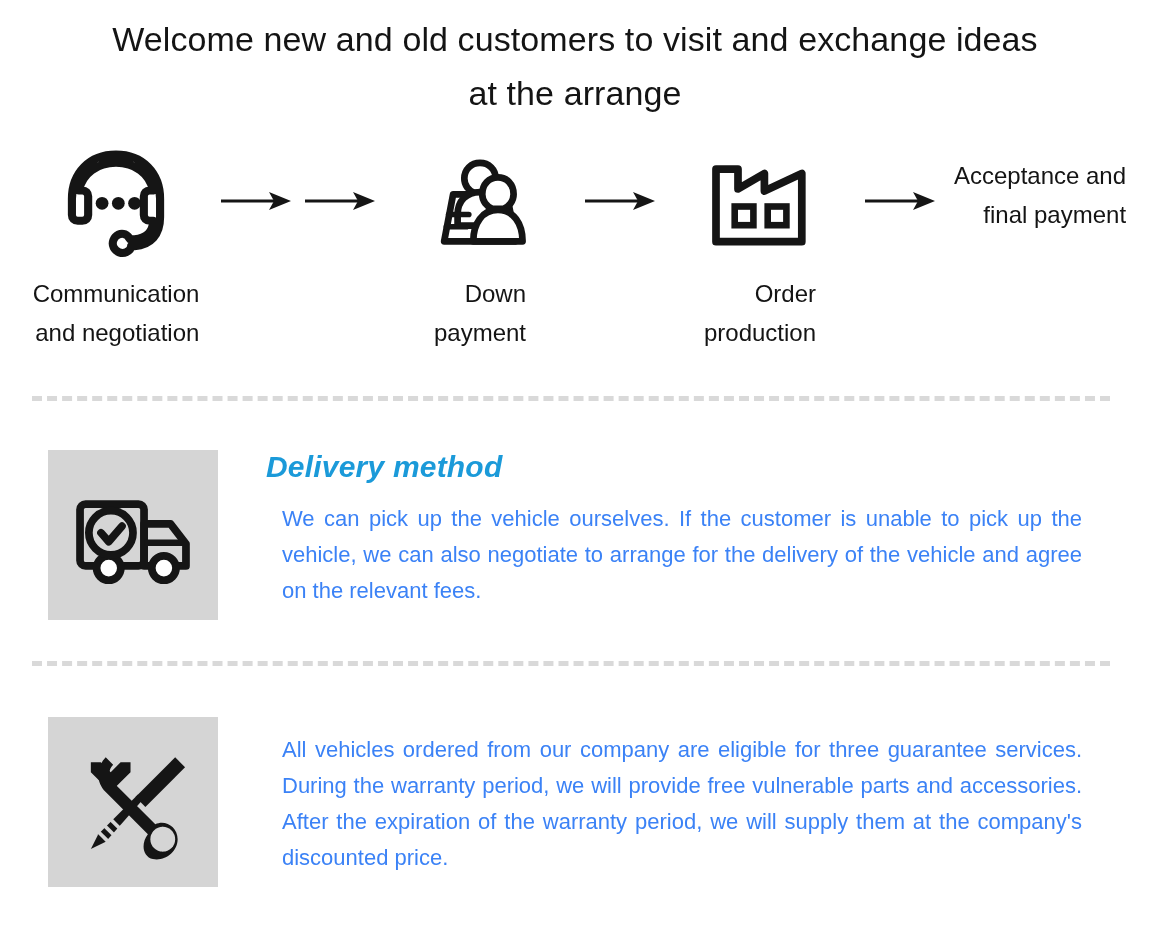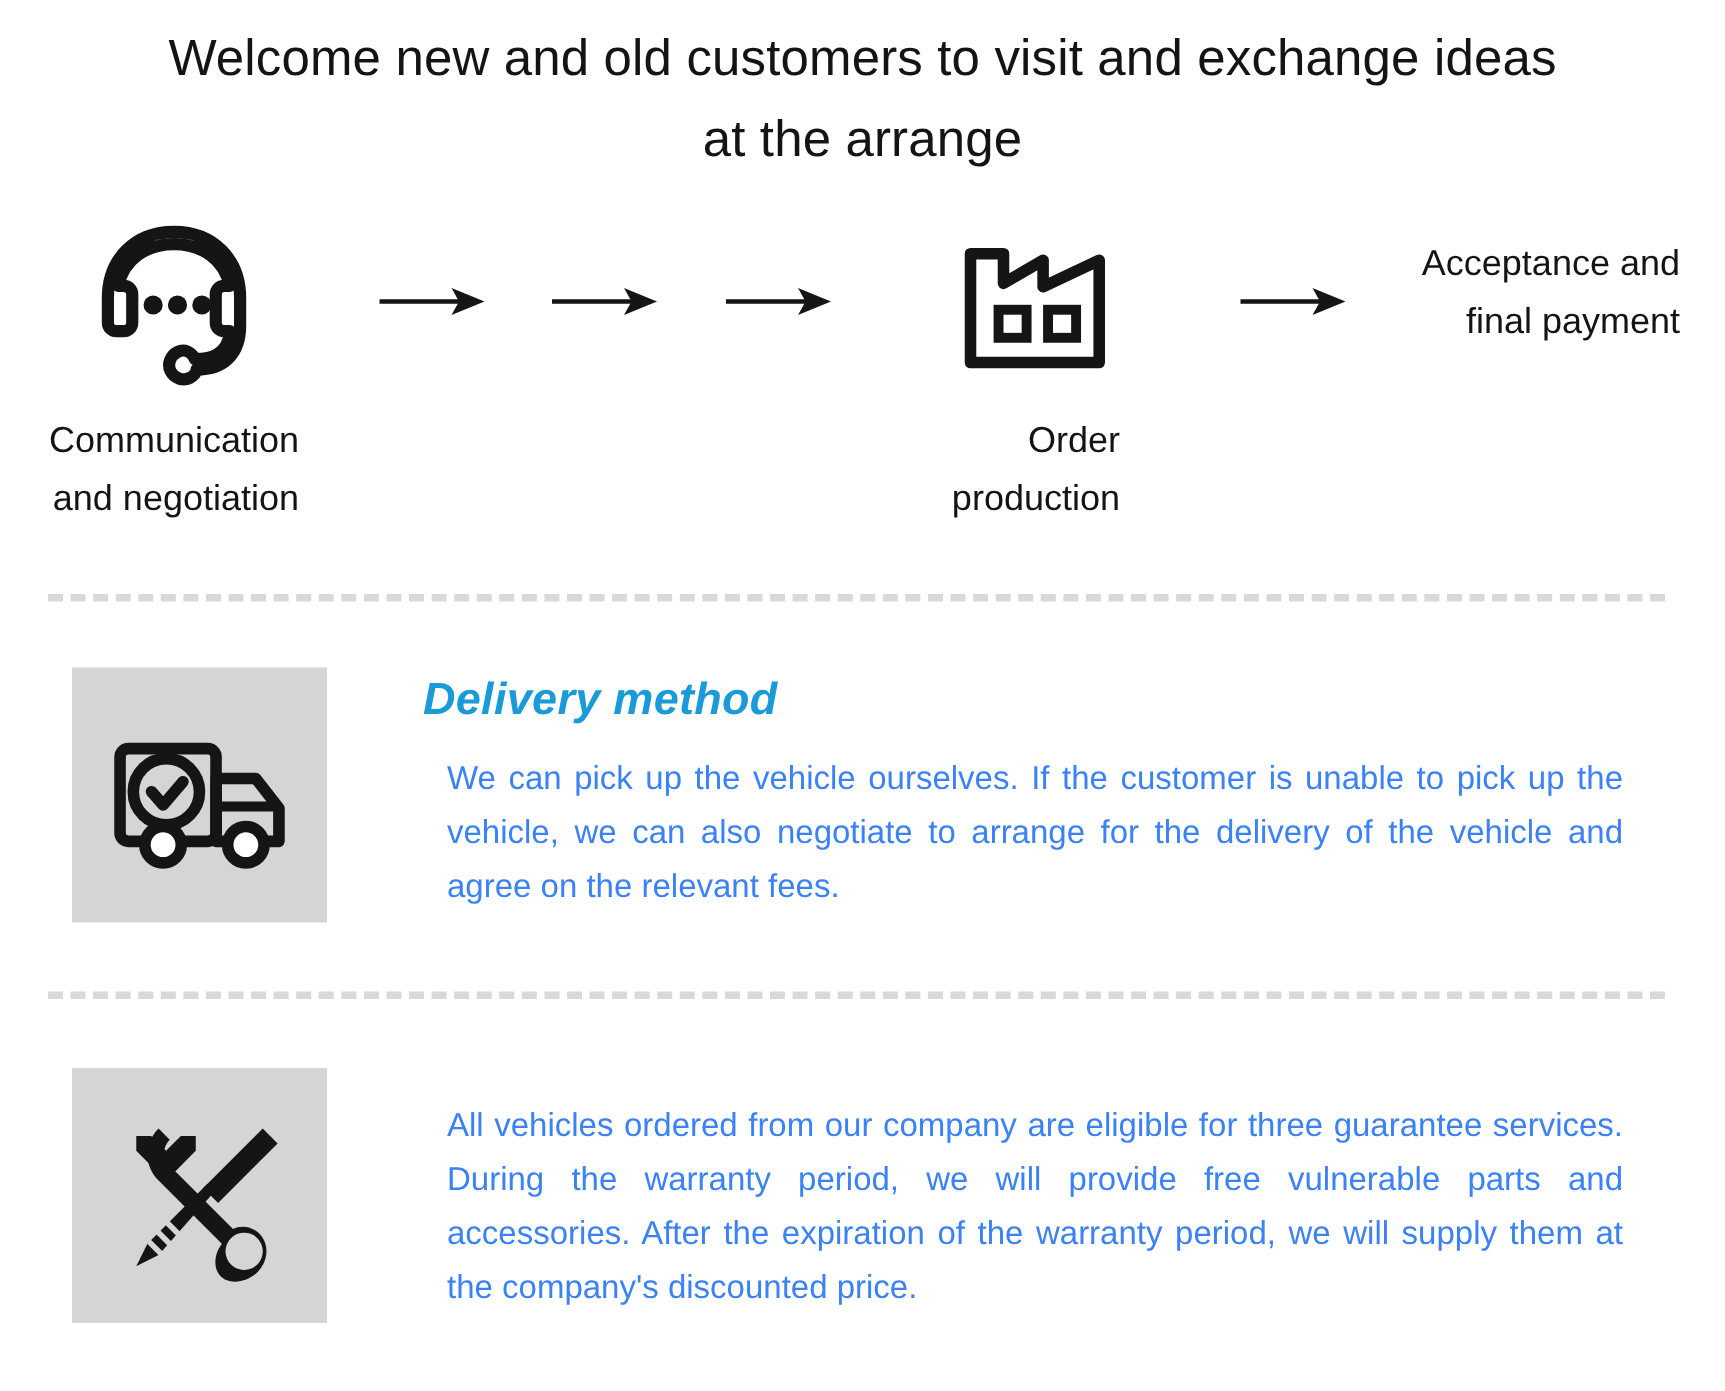--- a/index.html
+++ b/index.html
@@ -71,24 +71,23 @@
     border-top: 5px dashed #d9d9d9;
     width: 1078px;
     box-sizing: border-box;
   }
   .divider-1 { margin-top: 44px; }
   .divider-2 { margin-top: 36px; }
 
   
   .info {
     display: flex;
-    align-items: flex-start;
+    align-items: center;
     padding-left: 48px;
     padding-right: 52px;
-    gap: 16px;
   }
   .info-1 { margin-top: 44px; }
   .info-2 { margin-top: 46px; }
 
   .info-iconbox {
     width: 170px;
     height: 170px;
     flex: 0 0 auto;
     background: #d5d5d5;
     display: flex;
@@ -147,20 +146,35 @@
   </div>
 
 
   <div class="flow-arrow">
     <svg width="74" height="26" viewBox="0 0 74 26">
       <line x1="2" y1="13" x2="58" y2="13" stroke="#151515" stroke-width="3"></line>
       <path d="M72 13 L50 4 L55 13 L50 22 Z" fill="#151515"></path>
     </svg>
   </div>
 
+  <div class="flow-step">
+    <div class="flow-icon">
+      <svg width="112" height="112" viewBox="0 0 100 100">
+        <path d="M18 86 L26 44 L74 44 L82 86 Z" fill="none" stroke="#151515" stroke-width="6" stroke-linejoin="round"></path>
+        <path d="M36 30 C36 22 42 16 50 16 C58 16 64 22 64 30 C64 36 60 41 55 43 L45 43 C40 41 36 36 36 30 Z" fill="#ffffff" stroke="#151515" stroke-width="6" stroke-linejoin="round"></path>
+        <path d="M30 62 C30 50 38 42 50 42 C62 42 70 50 70 62 L70 72 L30 72 Z" fill="#ffffff" stroke="#151515" stroke-width="6" stroke-linejoin="round"></path>
+        <path d="M52 44 C52 35 58 29 66 29 C74 29 80 35 80 44 C80 50 76 55 71 57 L61 57 C56 55 52 50 52 44 Z" fill="#ffffff" stroke="#151515" stroke-width="6" stroke-linejoin="round"></path>
+        <path d="M44 86 C44 70 52 58 66 58 C80 58 88 70 88 86 Z" fill="#ffffff" stroke="#151515" stroke-width="6" stroke-linejoin="round"></path>
+        <line x1="22" y1="62" x2="40" y2="62" stroke="#151515" stroke-width="5" stroke-linecap="round"></line>
+        <line x1="20" y1="73" x2="38" y2="73" stroke="#151515" stroke-width="5" stroke-linecap="round"></line>
+      </svg>
+    </div>
+    <div class="flow-label">Down
+payment</div>
+  </div>
 
   <div class="flow-arrow">
     <svg width="74" height="26" viewBox="0 0 74 26">
       <line x1="2" y1="13" x2="58" y2="13" stroke="#151515" stroke-width="3"></line>
       <path d="M72 13 L50 4 L55 13 L50 22 Z" fill="#151515"></path>
     </svg>
   </div>
 
   <div class="flow-step">
     <div class="flow-icon">

